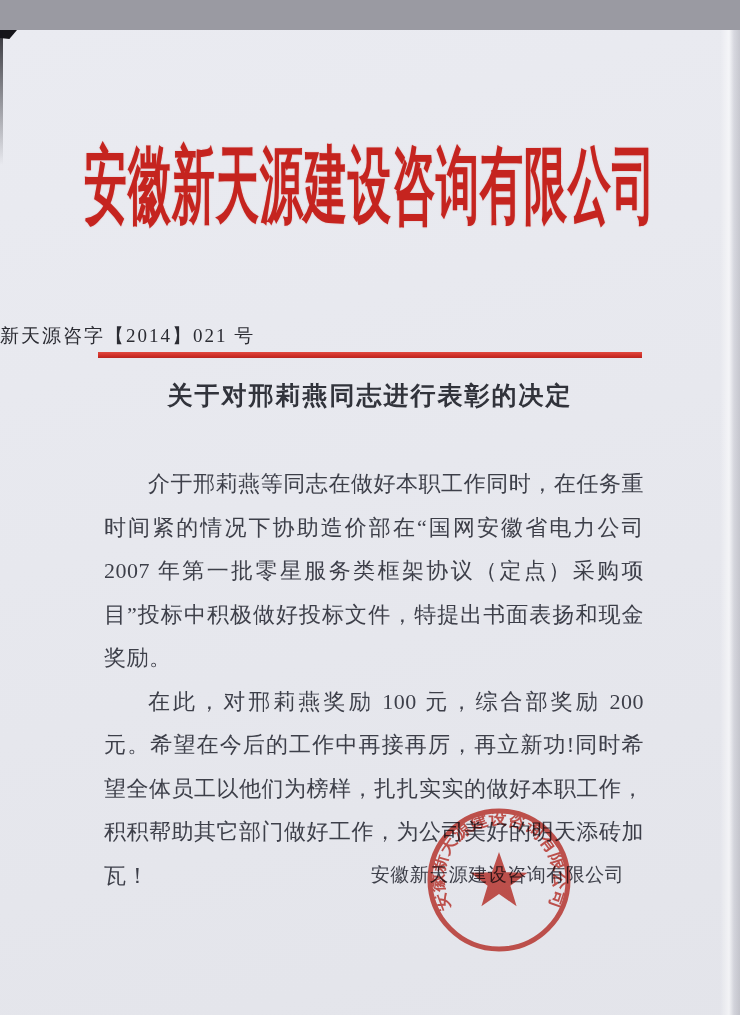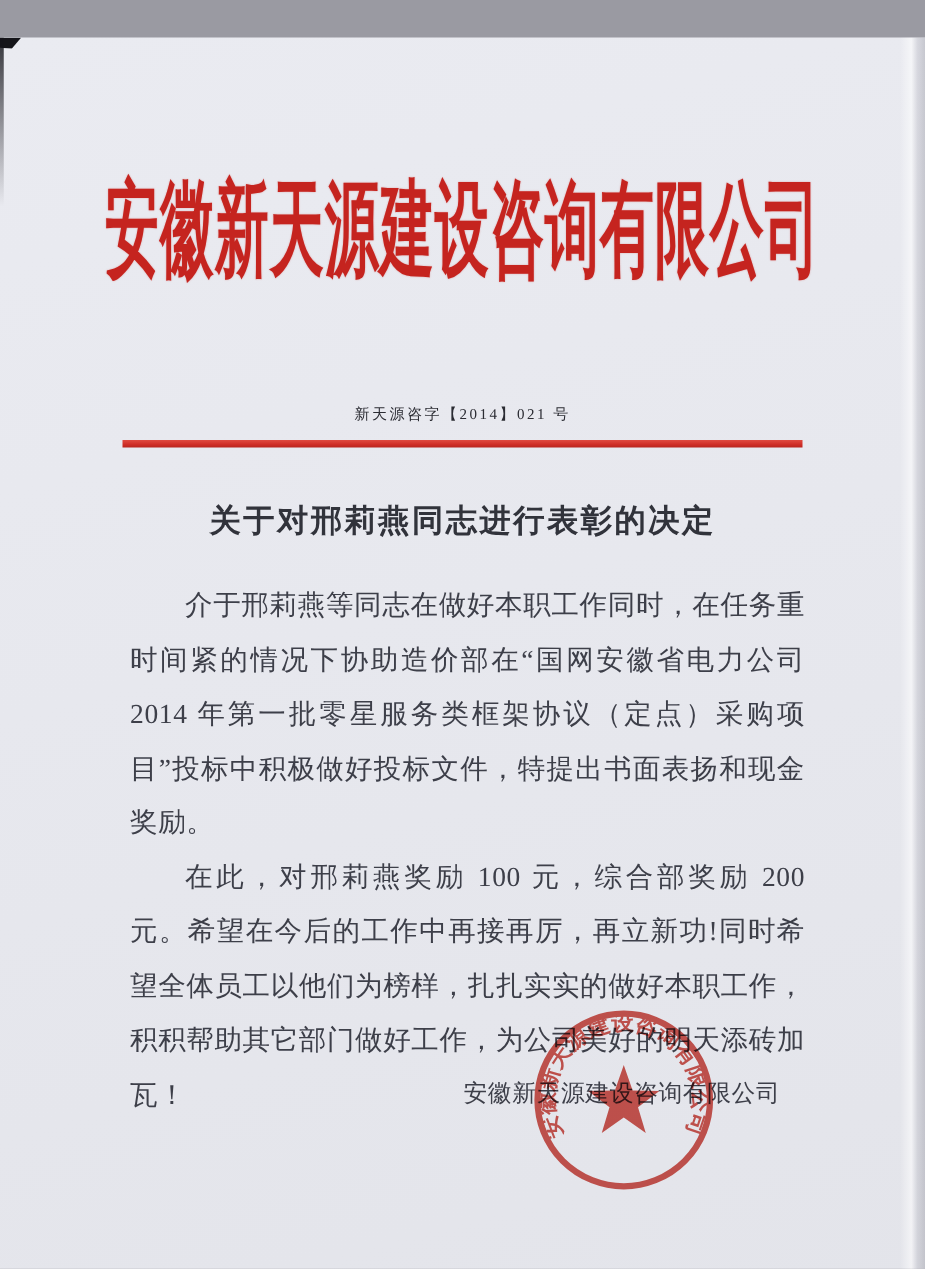--- a/index.html
+++ b/index.html
@@ -38,28 +38,28 @@
   .letterhead{
     position:absolute;top:132px;left:0;width:740px;height:50px;
     line-height:50px;text-align:center;
     font-size:43px;font-weight:bold;color:#c5241f;
     transform:scaleY(1.95);transform-origin:center center;
     letter-spacing:1px;white-space:nowrap;
     text-shadow:0 0 1px rgba(197,36,31,.4);
   }
   .doc-number{
     position:absolute;top:293px;left:0;width:740px;
-    text-align:center;font-size:12px;color:#2b2c33;letter-spacing:2px;
+    text-align:left;font-size:19px;color:#2b2c33;letter-spacing:2px;
   }
   .red-line{
     position:absolute;top:322px;left:98px;width:544px;height:6px;
     background:linear-gradient(to bottom,#e04a40,#cf2e27 60%,#b8251f);
   }
   .doc-title{
-    position:absolute;top:370px;left:0;width:740px;
+    position:absolute;top:349px;left:0;width:740px;
     text-align:center;
     font-family:"Liberation Sans","DejaVu Sans",sans-serif;
     font-size:25px;font-weight:700;color:#31333b;letter-spacing:2px;
   }
   .doc-body{
     position:absolute;top:432px;left:104px;width:540px;
     font-size:22px;line-height:43.5px;color:#3d3f49;
     text-align:justify;letter-spacing:.5px;
   }
   .doc-body p{margin:0;text-indent:2em;}
@@ -93,21 +93,21 @@
 
   <div class="letterhead">安徽新天源建设咨询有限公司</div>
 
   <div class="doc-number">新天源咨字【2014】021 号</div>
 
   <div class="red-line"></div>
 
   <div class="doc-title">关于对邢莉燕同志进行表彰的决定</div>
 
   <div class="doc-body">
-    <p>介于邢莉燕等同志在做好本职工作同时，在任务重时间紧的情况下协助造价部在“国网安徽省电力公司 2014 年第一批零星服务类框架协议（定点）采购项目”投标中积极做好投标文件，特提出书面表扬和现金奖励。</p>
+    <p>介于邢莉燕等同志在做好本职工作同时，在任务重时间紧的情况下协助造价部在“国网安徽省电力公司 2007 年第一批零星服务类框架协议（定点）采购项目”投标中积极做好投标文件，特提出书面表扬和现金奖励。</p>
     <p>在此，对邢莉燕奖励 100 元，综合部奖励 200 元。希望在今后的工作中再接再厉，再立新功!同时希望全体员工以他们为榜样，扎扎实实的做好本职工作，积积帮助其它部门做好工作，为公司美好的明天添砖加瓦！</p>
   </div>
 
   <div class="sig-company">安徽新天源建设咨询有限公司</div>
 
   <div class="stamp">
     <svg viewBox="0 0 150 150" xmlns="http://www.w3.org/2000/svg">
       <defs>
         <path id="seal-arc" d="M 26.5 103 A 56 56 0 1 1 123.5 103" fill="none"></path>
       </defs>

